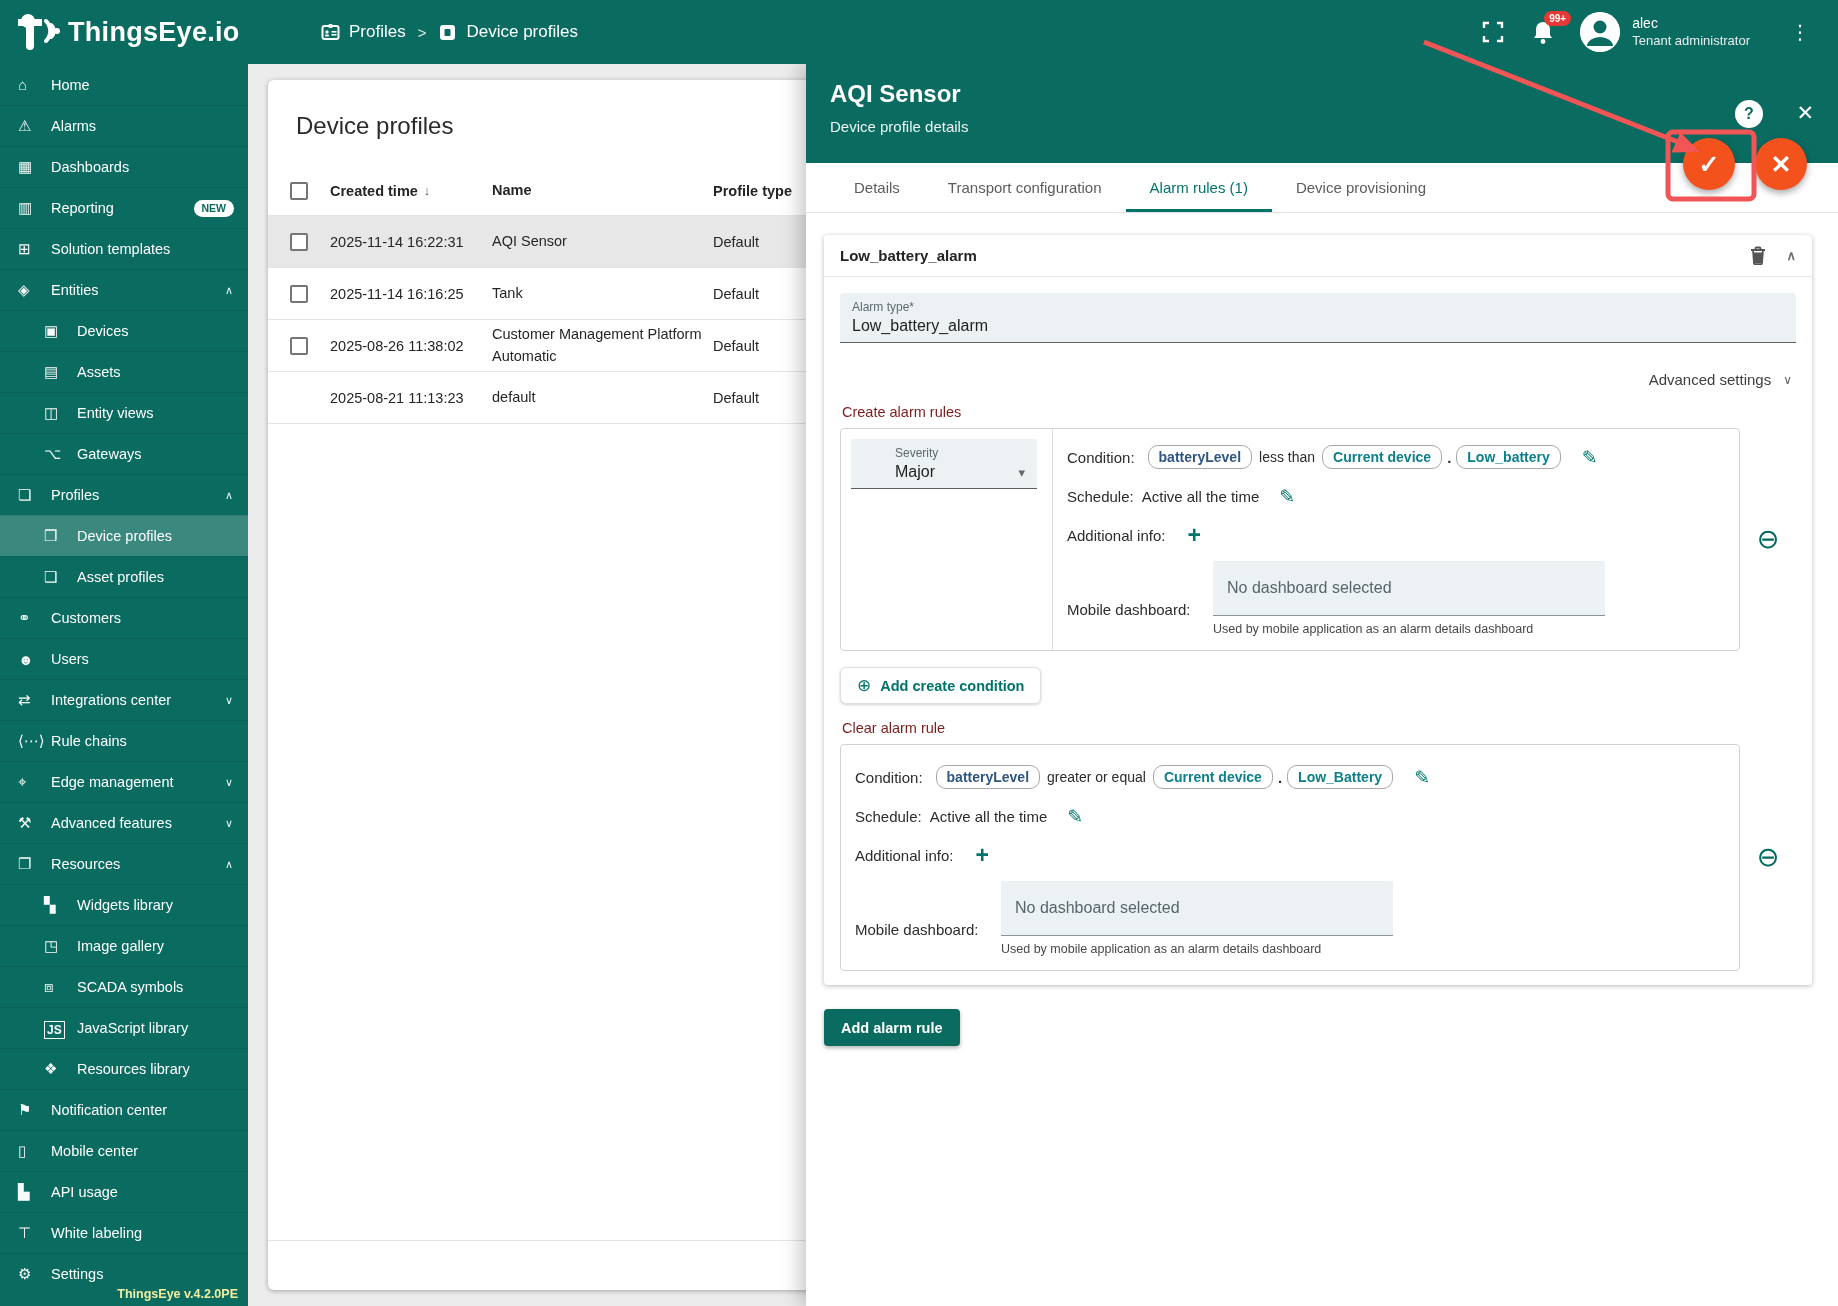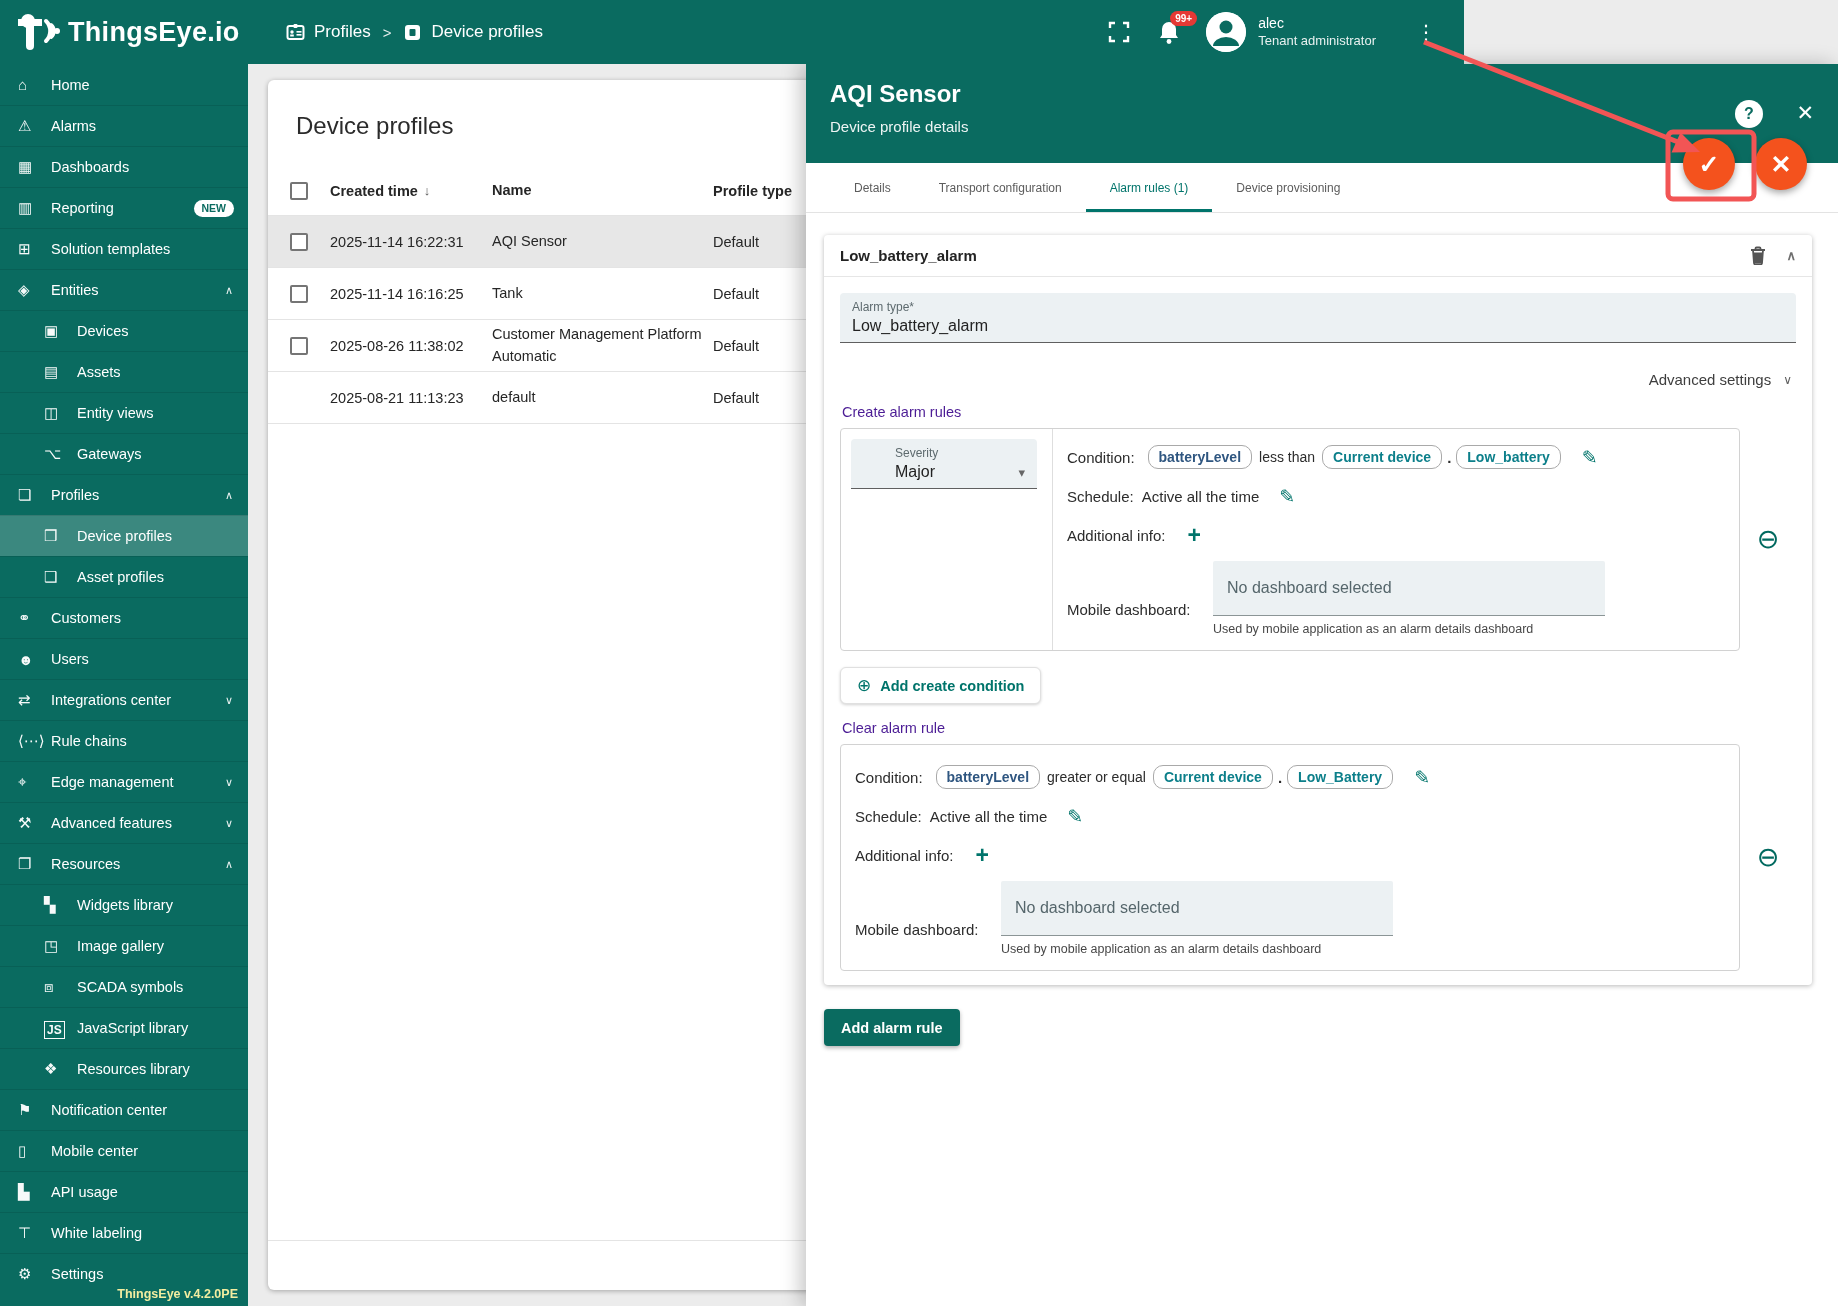--- a/index.html
+++ b/index.html
@@ -3,22 +3,22 @@
 <meta charset="utf-8">
 <style>
   * { box-sizing: border-box; margin: 0; padding: 0; }
   html,body { width:1838px; height:1306px; }
   body {
     position: relative; overflow: hidden;
     font-family: "Liberation Sans", sans-serif;
     background: #ececec; color:#222;
   }
   
-  .topbar { position:absolute; left:0; top:0; width:1464px; height:64px;
-    background:#0a6b60; color:#fff; display:flex; align-items:center; z-index:30; }
+  .topbar { position:absolute; left:0; top:0; width:1838px; height:64px;
+    background:#0a6b60; color:#fff; display:flex; align-items:center; z-index:30;gap:35px; }
   .logo { display:flex; align-items:center; gap:8px; padding-left:14px; width:262px; cursor:pointer; }
   .logo-text { font-size:27px; font-weight:700; letter-spacing:0.3px; }
   .breadcrumb { display:flex; align-items:center; gap:12px; margin-left:24px; font-size:17px; font-weight:500; }
   .bc-item { display:flex; align-items:center; gap:9px; cursor:pointer; }
   .bc-sep { font-size:15px; opacity:0.9; }
   .top-right { margin-left:auto; display:flex; align-items:center; }
   .fs-icon { margin-right:28px; cursor:pointer; display:flex; }
   .bell-wrap { position:relative; margin-right:26px; cursor:pointer; display:flex;align-items:flex-end; }
   .bell-badge { position:absolute; top:-9px; left:12px; background:#e53935; color:#fff;
     font-size:10px; font-weight:700; border-radius:9px; padding:2px 5px; }
@@ -69,21 +69,21 @@
   .help-btn { position:absolute; right:75px; top:36px; width:28px; height:28px; border-radius:50%;
     background:#fff; color:#0a6b60; font-weight:700; font-size:16px;
     display:flex; align-items:center; justify-content:center; cursor:pointer; }
   .close-btn { position:absolute; right:24px; top:37px; font-size:21px; color:#fff; cursor:pointer; }
   .fab { position:absolute; width:52px; height:52px; border-radius:50%; background:#f4521d; color:#fff;
     display:flex; align-items:center; justify-content:center;
     box-shadow:0 3px 7px rgba(0,0,0,0.35); z-index:12; cursor:pointer; font-size:25px; font-weight:700; }
   .fab-check { left:877px; top:74px; }
   .fab-x { left:949px; top:74px; }
   .tabs { height:50px; border-bottom:1px solid #e3e3e3; display:flex; padding-left:24px; }
-  .tab { padding:16px 24px; display:flex; align-items:center; font-size:12px; font-weight:500;
+  .tab { padding:16px 24px; display:flex; align-items:center; font-size:15px; font-weight:500;
     color:#5c5c5c; position:relative; cursor:pointer; white-space:nowrap; }
   .tab.active { color:#00746b; }
   .tab.active::after { content:""; position:absolute; left:0; right:0; bottom:0; height:3px; background:#00746b; }
   .panel-body { padding:22px 26px 0 18px; }
 
   .rule-card { border-radius:4px; box-shadow:0 1px 5px rgba(0,0,0,0.28); background:#fff; }
   .rule-head { height:42px; display:flex; align-items:center; padding:0 16px;
     border-bottom:1px solid #e6e6e6; font-size:15px; font-weight:700; color:#232323; }
   .rh-icons { margin-left:auto; display:flex; align-items:center; gap:20px; }
   .trash { cursor:pointer; display:flex; }
@@ -92,21 +92,21 @@
 
   .filled-field { background:#ecf1f3; border-bottom:1px solid #5f5f5f; border-radius:4px 4px 0 0; padding:7px 12px 7px; }
   .ff-label { font-size:12px; color:#5d6a6e; }
   .ff-vrow { display:flex; align-items:center; margin-top:3px; }
   .ff-value { font-size:16px; color:#222; }
   .dd { margin-left:auto; color:#666; font-size:13px; }
 
   .advanced { display:flex; justify-content:flex-end; align-items:center; gap:12px;
     margin:28px 4px 0 0; font-size:15px; color:#3e3e3e; cursor:pointer; }
   .adv-chev { font-size:12px; color:#5f5f5f; }
-  .section-label { font-size:14.5px; color:#4c1d95; margin:16px 0 8px 2px; }
+  .section-label { font-size:14.5px; color:#7f1d1d; margin:16px 0 8px 2px; }
 
   .rule-row-wrap { display:flex; align-items:center; }
   .rule-box { flex:1; border:1px solid #d2d2d2; border-radius:4px; display:flex; background:#fff; }
   .minus-col { width:56px; flex:0 0 56px; display:flex; justify-content:center; }
   .minus-btn { font-size:27px; color:#00695f; cursor:pointer; line-height:1; }
 
   .sev-col { width:212px; flex:0 0 212px; padding:10px 0 10px 10px; border-right:1px solid #dedede; }
   .sev-field { width:186px; cursor:pointer;padding-left:44px; }
   .cond-col { flex:1; padding:12px 10px 14px 14px; }
   .cond-col.noleft { padding-left:14px; padding-top:16px; }

